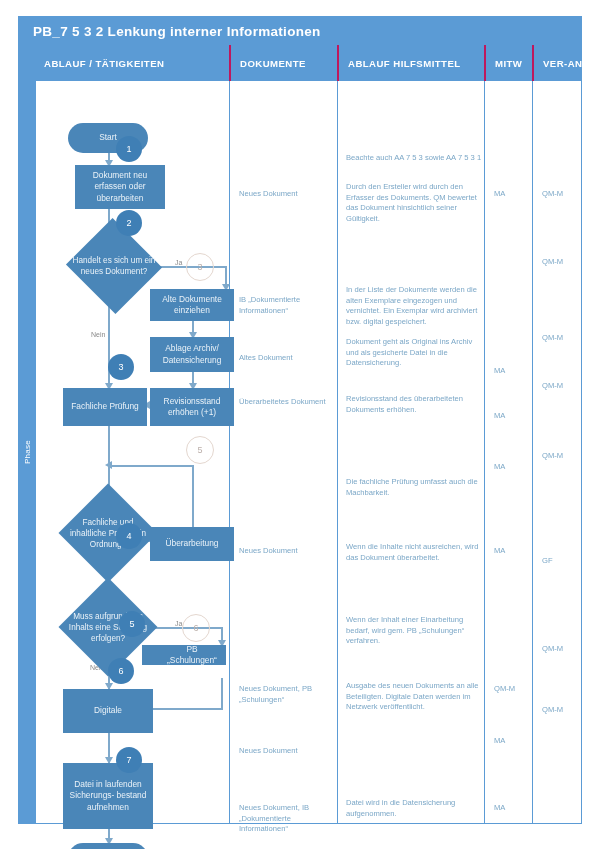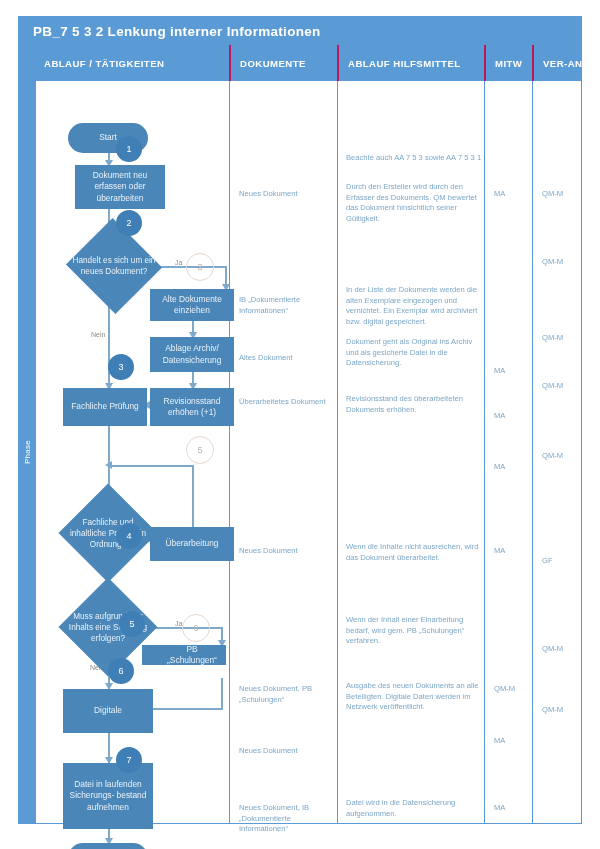--- a/index.html
+++ b/index.html
@@ -357,20 +357,21 @@
       <div class="coltext doc" style="left:220px;top:465px;">Neues Dokument</div>
       <div class="coltext doc" style="left:220px;top:603px;">Neues Dokument, PB „Schulungen“</div>
       <div class="coltext doc" style="left:220px;top:665px;">Neues Dokument</div>
       <div class="coltext doc" style="left:220px;top:722px;">Neues Dokument, IB „Dokumentierte Informationen“</div>
 
       <div class="coltext help" style="left:327px;top:72px;">Beachte auch AA 7 5 3 sowie AA 7 5 3 1</div>
       <div class="coltext help" style="left:327px;top:101px;">Durch den Ersteller wird durch den Erfasser des Dokuments. QM bewertet das Dokument hinsichtlich seiner Gültigkeit.</div>
       <div class="coltext help" style="left:327px;top:204px;">In der Liste der Dokumente werden die alten Exemplare eingezogen und vernichtet. Ein Exemplar wird archiviert bzw. digital gespeichert.</div>
       <div class="coltext help" style="left:327px;top:256px;">Dokument geht als Original ins Archiv und als gesicherte Datei in die Datensicherung.</div>
       <div class="coltext help" style="left:327px;top:313px;">Revisionsstand des überarbeiteten Dokuments erhöhen.</div>
+      <div class="coltext help" style="left:327px;top:396px;">Die fachliche Prüfung umfasst auch die Machbarkeit.</div>
       <div class="coltext help" style="left:327px;top:429px;margin-top:32px;">Wenn die Inhalte nicht ausreichen, wird das Dokument überarbeitet.</div>
       <div class="coltext help" style="left:327px;top:534px;">Wenn der Inhalt einer Einarbeitung bedarf, wird gem. PB „Schulungen“ verfahren.</div>
       <div class="coltext help" style="left:327px;top:600px;">Ausgabe des neuen Dokuments an alle Beteiligten. Digitale Daten werden im Netzwerk veröffentlicht.</div>
       <div class="coltext help" style="left:327px;top:717px;">Datei wird in die Datensicherung aufgenommen.</div>
 
       <div class="coltext ctr" style="left:475px;top:108px;">MA</div>
       <div class="coltext ctr" style="left:475px;top:285px;">MA</div>
       <div class="coltext ctr" style="left:475px;top:330px;">MA</div>
       <div class="coltext ctr" style="left:475px;top:381px;">MA</div>
       <div class="coltext ctr" style="left:475px;top:465px;">MA</div>

